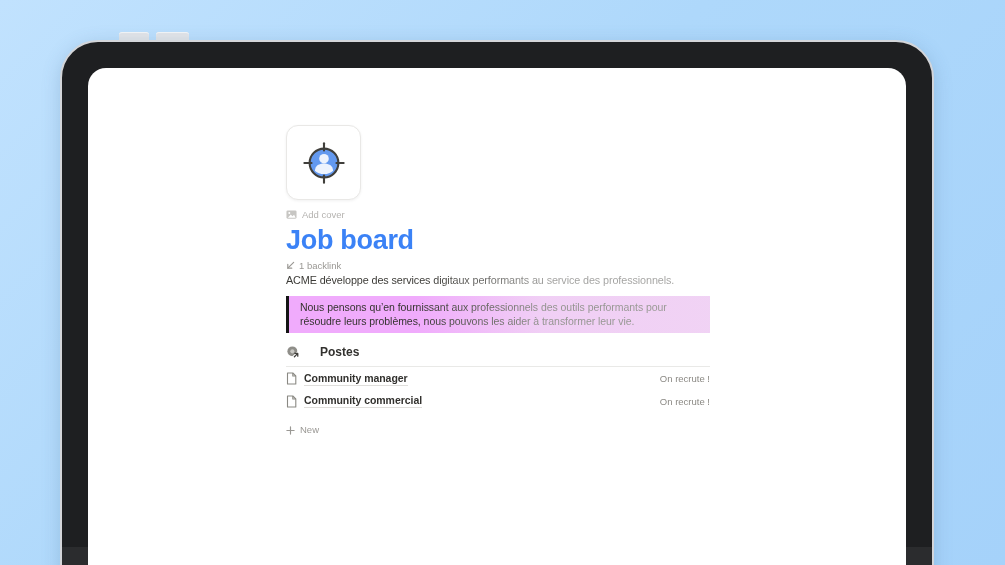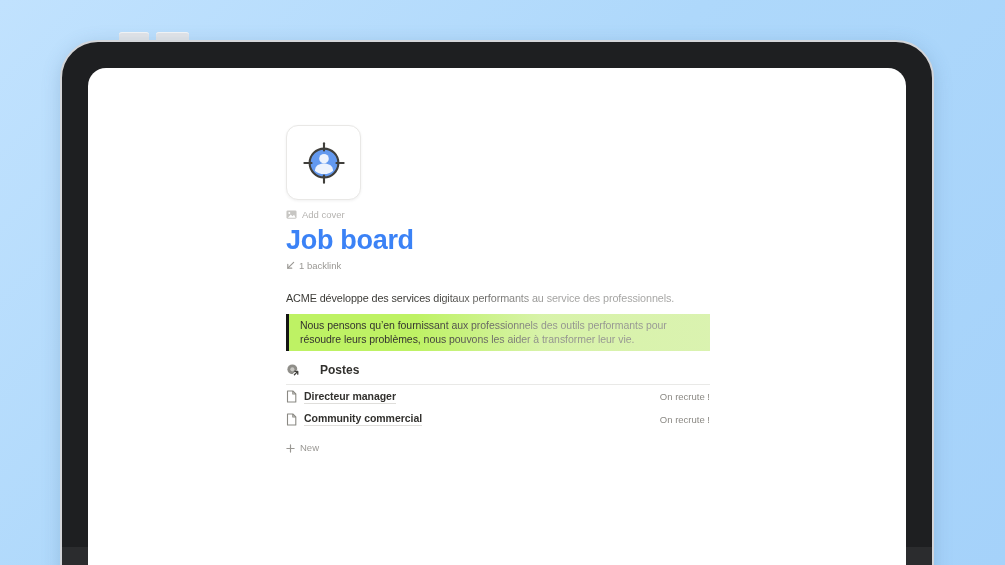--- a/index.html
+++ b/index.html
@@ -46,25 +46,25 @@
     letter-spacing:-.3px; line-height:31px; }
 
   .backlink { margin-top:4px; display:flex; align-items:center; gap:4px;
     color:#9a9894; font-size:9.5px; cursor:pointer; width:max-content; }
 
   h2.sec { font-size:19.5px; font-weight:700; color:#2b2a27; letter-spacing:-.2px; line-height:23px; }
   .mission-h { margin-top:24px; }
   .jobs-h { margin-top:25px; }
 
   .fade-wrap { position:relative; }
-  .para { margin-top:20px; font-size:10.8px; line-height:14px; color:#3c3b37; letter-spacing:-.1px; }
+  .para { margin-top:2px; font-size:10.8px; line-height:14px; color:#3c3b37; letter-spacing:-.1px; }
   .para-fade::after { content:""; position:absolute; inset:0; pointer-events:none;
     background:linear-gradient(90deg,rgba(255,255,255,0) 32%,rgba(255,255,255,.52) 62%,rgba(255,255,255,.55) 100%); }
 
-  .quote { margin-top:9px; background:#bef264; border-left:3px solid #141414;
+  .quote { margin-top:9px; background:#f0abfc; border-left:3px solid #141414;
     padding:4px 8px 5px 11px; font-size:10.5px; line-height:14px; color:#34332f; letter-spacing:-.05px; }
   .quote-fade::after { content:""; position:absolute; inset:0; pointer-events:none;
     background:linear-gradient(90deg,rgba(241,243,238,0) 30%,rgba(241,243,238,.5) 60%,rgba(241,243,238,.55) 100%); }
 
   .db-header { margin-top:12px; display:flex; align-items:center; gap:20px; cursor:pointer; width:max-content; }
   .db-title { font-size:12px; font-weight:700; color:#32312e; }
 
   .divider { margin-top:7px; border-bottom:1px solid #e9e9e7; }
 
   .row { display:flex; align-items:center; justify-content:space-between;
@@ -151,21 +151,21 @@
       <div class="divider"></div>
 
       <div class="row">
         <div class="row-left">
           <span>
             <svg width="11" height="13" viewBox="0 0 11 13" fill="none" stroke="#8a8983" stroke-width="1.1" stroke-linejoin="round">
               <path d="M1.5 1 H6.8 L9.8 4 V12 H1.5 Z"></path>
               <path d="M6.8 1 V4 H9.8"></path>
             </svg>
           </span>
-          <span class="row-title">Directeur manager</span>
+          <span class="row-title">Community manager</span>
         </div>
         <span class="row-status">On recrute !</span>
       </div>
 
       <div class="row">
         <div class="row-left">
           <span>
             <svg width="11" height="13" viewBox="0 0 11 13" fill="none" stroke="#8a8983" stroke-width="1.1" stroke-linejoin="round">
               <path d="M1.5 1 H6.8 L9.8 4 V12 H1.5 Z"></path>
               <path d="M6.8 1 V4 H9.8"></path>

